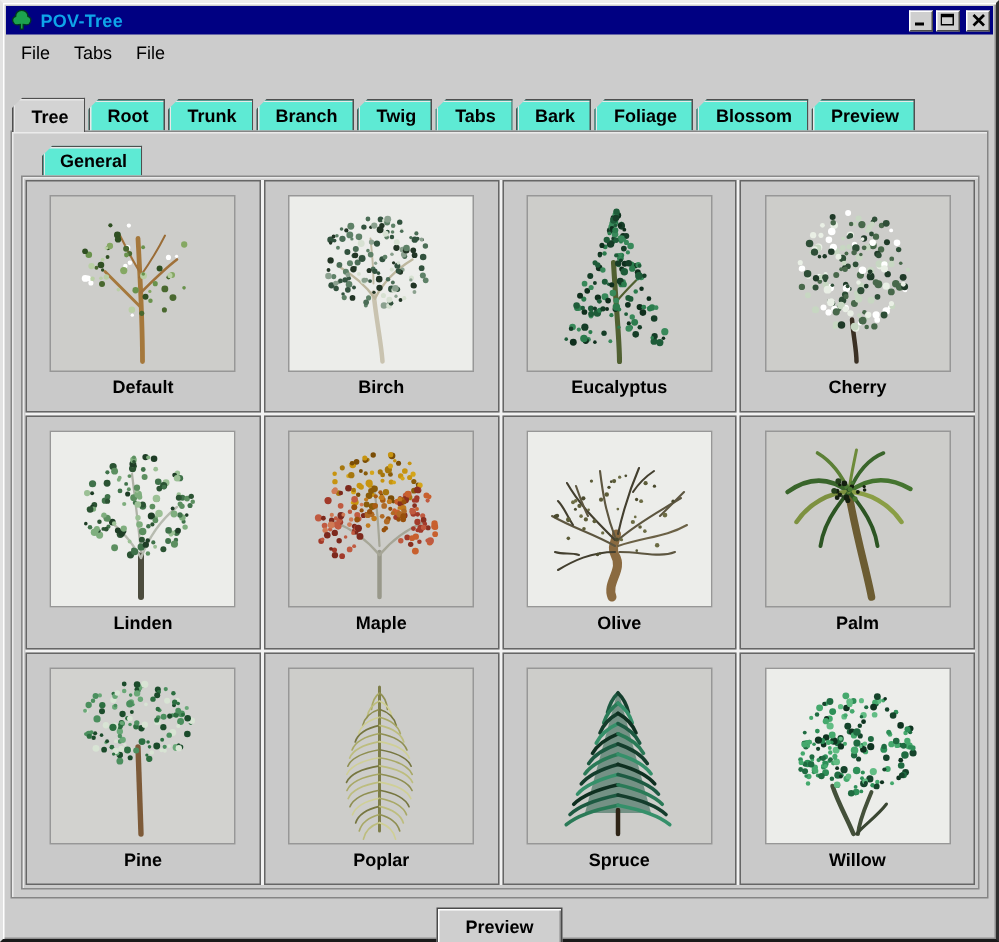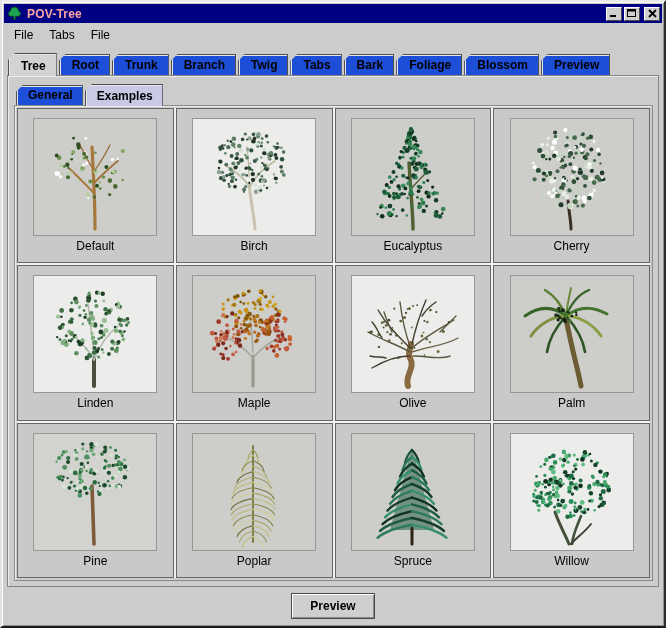--- a/index.html
+++ b/index.html
@@ -12,54 +12,54 @@
   }
   .titlebar{height:19px;display:flex;align-items:center;padding:0 2px 0 3px;margin:1px 1px 0 1px;}
   .title-icon{width:16px;height:16px;display:flex;align-items:center;}
   .title-text{color:#ffffff;font-weight:bold;font-size:12px;margin-left:4px;flex:1;letter-spacing:.2px;}
   .tb-buttons{display:flex;align-items:center;gap:2px;}
   .tb-btn{width:16px;height:14px;background:#cfcfcf;border:1px solid;border-color:#ffffff #4a4a4a #4a4a4a #ffffff;display:flex;align-items:center;justify-content:center;padding:0;}
   .tb-btn.close{margin-left:2px;}
   .menubar{height:24px;display:flex;align-items:center;padding-left:3px;}
   .menu-item{font-weight:normal;font-size:12px;padding:2px 8px;color:#000;}
   .tab-row{display:flex;align-items:flex-end;height:22px;position:relative;z-index:2;}
-  .tab-row.outer{margin:6px 4px 0 5px;}
-  .tab-row.inner{margin-left:2px;height:21px;}
-  .tab{font-weight:bold;font-size:12px;color:#000;background:#1d4ed8;border:1px solid #4f4f4f;border-bottom:none;
+  .tab-row.outer{margin:18px 4px 0 5px;}
+  .tab-row.inner{margin-left:14px;height:21px;}
+  .tab{font-weight:bold;font-size:12px;color:#000;background:#5eead4;border:1px solid #4f4f4f;border-bottom:none;
        padding:3px 10px 2px 12px;height:21px;margin-right:2px;
        clip-path:polygon(7px 0,100% 0,100% 100%,0 100%,0 7px);
        box-shadow:inset 1px 1px 0 #e8e8e8;}
   .tab.selected{background:#d3d3d3;height:23px;padding-top:5px;margin-bottom:-1px;}
   .itab{height:20px;padding:2px 9px 2px 11px;}
   .itab.selected{height:22px;padding-top:4px;margin-bottom:-1px;}
   .content{margin:0 4px;height:512px;border:1px solid #858585;background:#cccccc;
            box-shadow:inset 1px 1px 0 #ebebeb;padding:8px 5px 5px 6px;position:relative;z-index:1;}
   .grid-wrap{height:476px;border:1px solid #8a8a8a;box-shadow:inset 1px 1px 0 #ebebeb;padding:2px;}
   .grid{height:100%;display:grid;grid-template-columns:repeat(4,1fr);grid-template-rows:repeat(3,1fr);gap:2px;background:#f2f2f2;}
   .cell{background:#c9c9c9;border:1px solid #666666;display:flex;flex-direction:column;align-items:center;justify-content:center;gap:3px;}
   .thumb{width:124px;height:118px;border:1px solid #979797;overflow:hidden;display:flex;}
   .thumb svg{display:block;}
-  .cell-label{font-weight:normal;font-size:12px;color:#000;}
+  .cell-label{font-weight:bold;font-size:12px;color:#000;}
   .footer{height:38px;display:flex;align-items:center;justify-content:center;}
   .preview-btn{font-family:"Liberation Sans",sans-serif;font-weight:bold;font-size:12px;color:#000;
                background:#cfcfcf;border:1px solid #4a4a4a;padding:5px 18px;
                box-shadow:inset 1px 1px 0 #ffffff, inset -1px -1px 0 #8a8a8a;}
 </style>
 </head>
 <body>
 
 <div class="frame">
 
   <div class="titlebar" style="background: rgb(0, 0, 130);">
     <span class="title-icon">
       <svg viewBox="0 0 16 16" width="15" height="15">
         <path d="M8 1 C10.8 1 12.5 3 12.3 5.2 C14 5.8 14.8 7.4 14.3 9 C13.8 10.7 12 11.5 10.3 11.1 L9 11 L9 14.3 L7 14.3 L7 11 L5.7 11.1 C4 11.5 2.2 10.7 1.7 9 C1.2 7.4 2 5.8 3.7 5.2 C3.5 3 5.2 1 8 1 Z" fill="#1ca24e" stroke="#003a1c" stroke-width="0.9"></path>
       </svg>
     </span>
-    <span class="title-text" style="color: #fca5a5;">POV-Tree</span>
+    <span class="title-text" style="color: #0ea5e9;">POV-Tree</span>
     <span class="tb-buttons">
         <button class="tb-btn">
           <span><svg width="10" height="9" viewBox="0 0 10 9">
               <rect x="1" y="6" width="6" height="2" fill="#000"></rect>
             </svg></span>
         </button>
         <button class="tb-btn">
           <span><svg width="10" height="9" viewBox="0 0 10 9">
               <rect x="0.5" y="0.5" width="8" height="7" fill="none" stroke="#000"></rect>
               <rect x="0.5" y="0.5" width="8" height="2" fill="#000"></rect>
@@ -88,21 +88,20 @@
       <div class="tab ">Tabs</div>
       <div class="tab ">Bark</div>
       <div class="tab ">Foliage</div>
       <div class="tab ">Blossom</div>
       <div class="tab ">Preview</div>
     </div>
 
   <div class="content">
     <div class="tab-row inner">
         <div class="tab itab">General</div>
-        <div class="tab itab selected" style="background: rgb(201, 201, 230);">Examples</div>
       </div>
     <div class="grid-wrap">
       <div class="grid">
           <div class="cell">
             <div class="thumb" style="background: rgb(205, 205, 202);">
               <svg viewBox="0 0 122 116" width="122" height="116">
                 <path d="M61,110 C61,88 60,64 58,28" fill="none" stroke="#a5783c" stroke-width="3.2" stroke-linecap="round"></path>
                 <path d="M60,74 C52,66 44,58 36,50" fill="none" stroke="#a5783c" stroke-width="2" stroke-linecap="round"></path>
                 <path d="M60,64 C68,56 76,48 84,42" fill="none" stroke="#a0713a" stroke-width="1.8" stroke-linecap="round"></path>
                 <path d="M59,50 C54,42 50,34 46,26" fill="none" stroke="#a0713a" stroke-width="1.4" stroke-linecap="round"></path>

